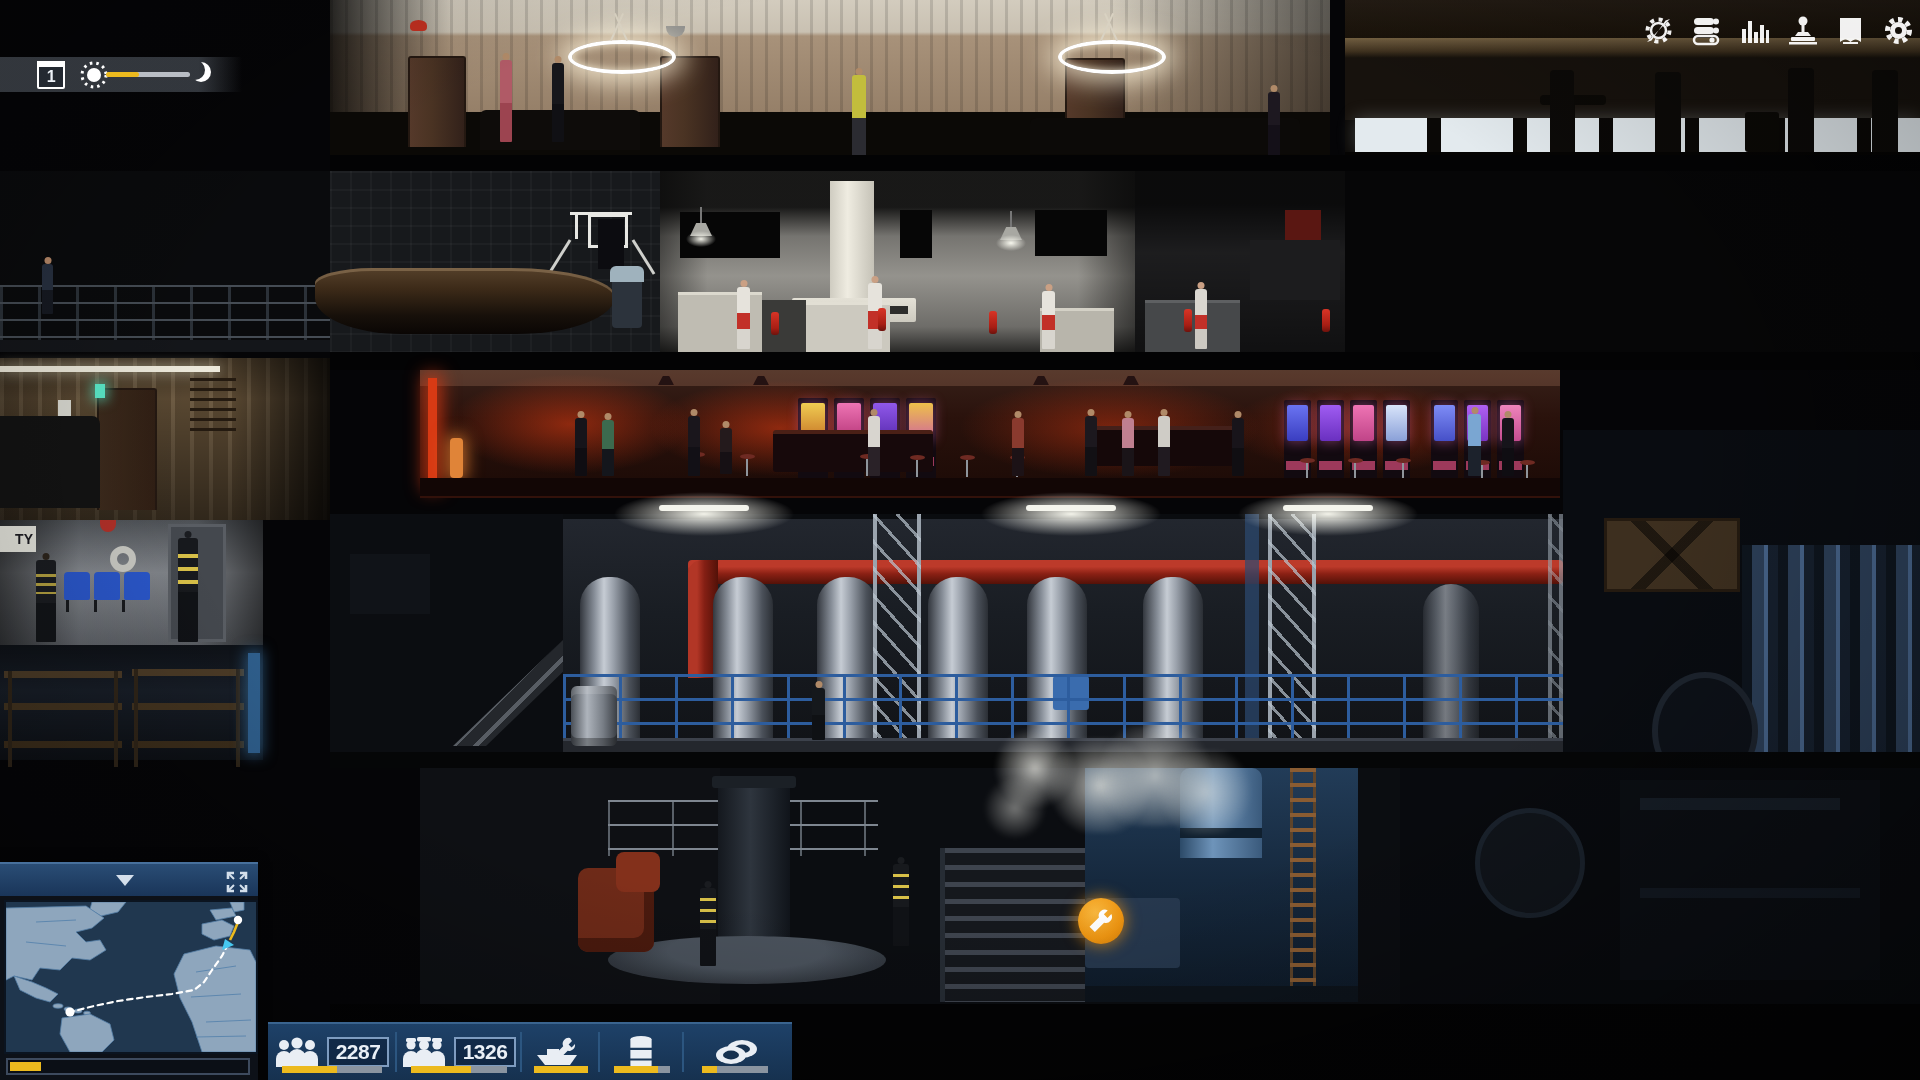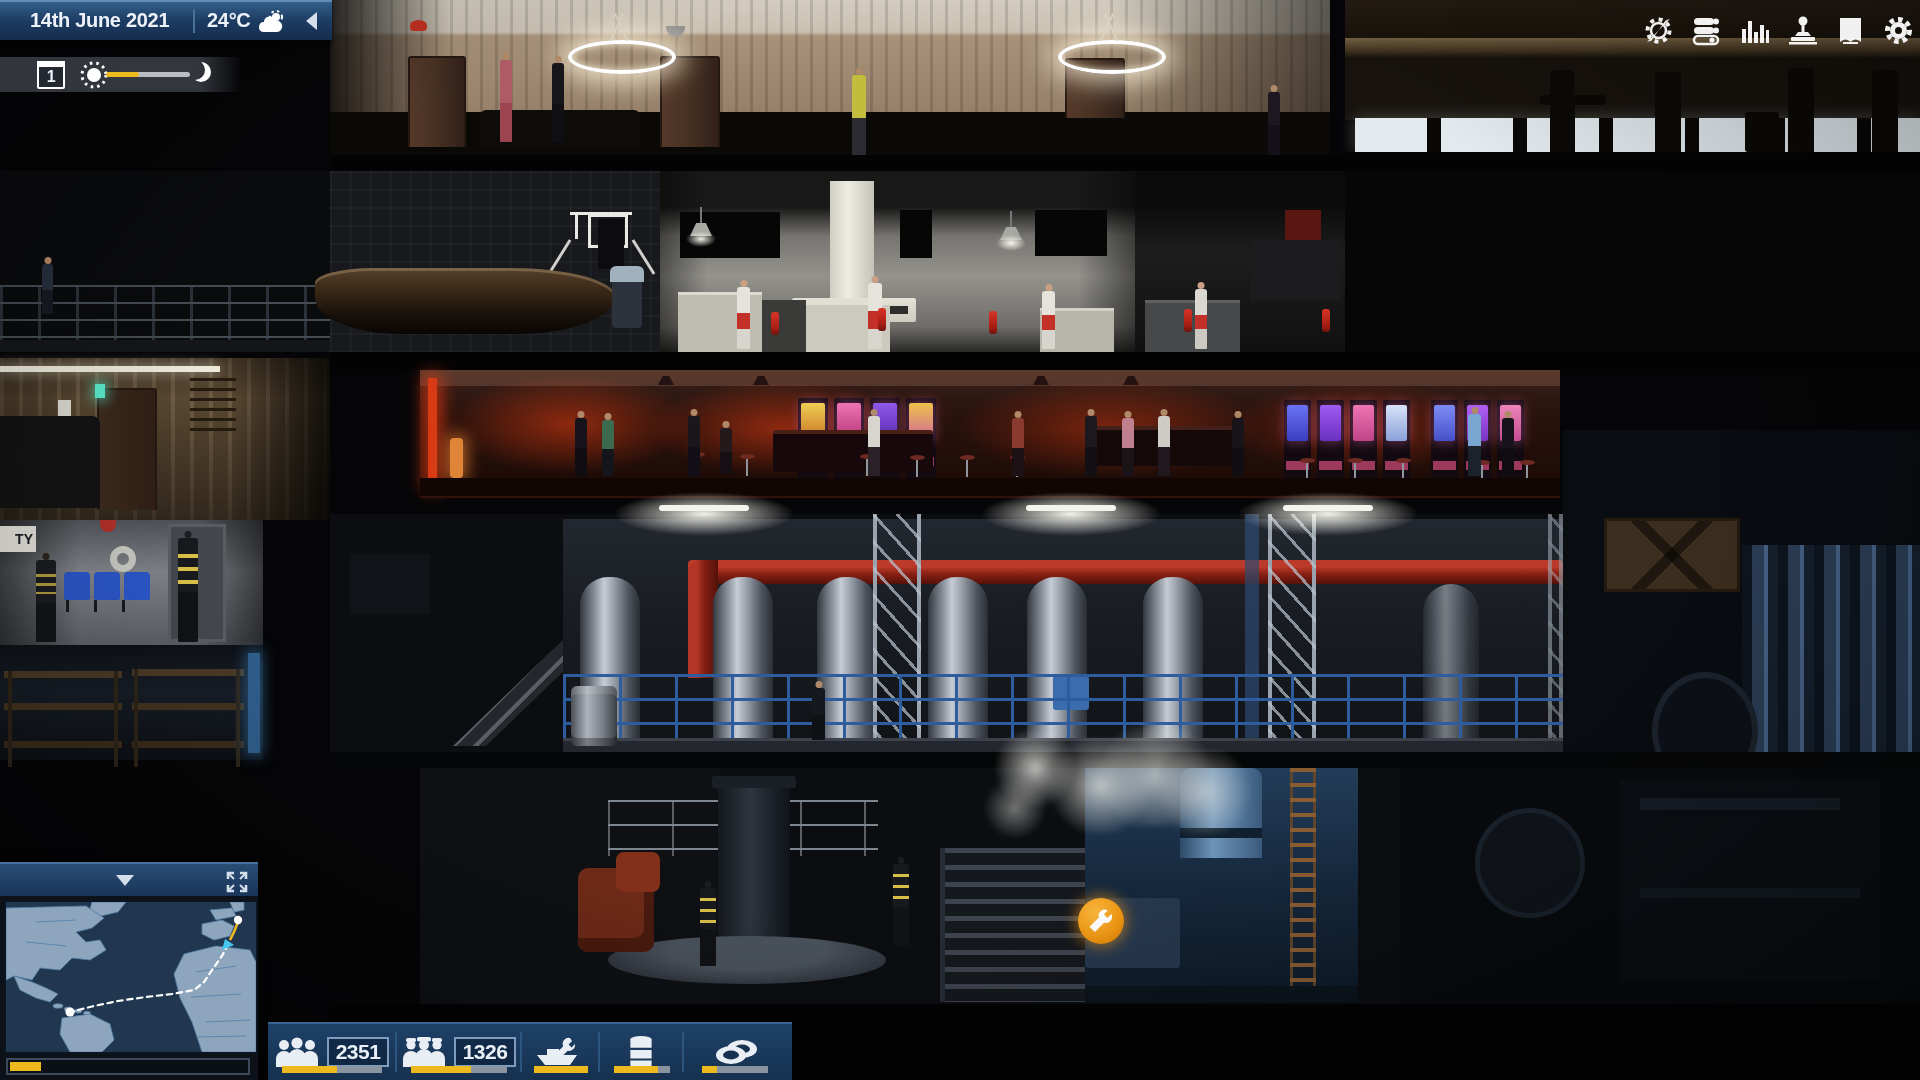--- a/index.html
+++ b/index.html
@@ -487,35 +487,20 @@
       <i class="a" style="left:0;top:48px;width:112px;height:7px;background:#42331f"></i>
       <i class="a" style="left:0;top:86px;width:112px;height:7px;background:#3a2c1a"></i>
       <i class="a" style="left:2px;top:14px;width:4px;height:98px;background:#2e2418"></i>
       <i class="a" style="left:104px;top:14px;width:4px;height:98px;background:#2e2418"></i>
     </span>
     <i class="a" style="left:248px;top:8px;width:12px;height:100px;background:#2e5d8a;box-shadow:0 0 14px 3px rgba(60,130,190,.5)"></i>
   </div>
 
   <div class="a" id="vignette"></div>
 
-  <div class="a" id="datebar">
-    <span class="a hudtxt" style="left:30px;top:7px;font-size:20px;font-weight:bold">14th June 2021</span>
-    <i class="a" style="left:193px;top:7px;width:2px;height:24px;background:#4a7195"></i>
-    <span class="a hudtxt" style="left:207px;top:7px;font-size:20px;font-weight:bold">24°C</span>
-    <svg class="a" style="left:255px;top:4px" width="34" height="30" viewBox="0 0 34 30">
-      <g fill="none" stroke="#fff" stroke-width="2">
-          <circle cx="21" cy="11" r="6" stroke-dasharray="2.5 3.2"></circle>
-        </g>
-      <circle cx="21" cy="11" r="4" fill="#fff"></circle>
-      <path d="M8 26a5 5 0 0 1 .8-9.9A6.3 6.3 0 0 1 21 14.6 4.6 4.6 0 0 1 22 26z" fill="#fff"></path>
-    </svg>
-    <span class="a" style="left:306px;top:10px;cursor:pointer">
-      <i class="tri-left" style="display:block"></i>
-    </span>
-  </div>
 
   <div class="a" id="speedstrip">
     <span class="cal" style="left:37px;top:4px;cursor:pointer">
       <b class="a hudtxt" style="left:0;top:5px;width:100%;text-align:center;font-size:16px">1</b>
     </span>
     <svg class="a" style="left:80px;top:4px" width="28" height="28" viewBox="0 0 28 28">
       <circle cx="14" cy="14" r="12" fill="none" stroke="#fff" stroke-width="3" stroke-dasharray="2.5 4"></circle>
       <circle cx="14" cy="14" r="7" fill="#fff"></circle>
     </svg>
     <span class="track" style="left:106px;top:15px;width:84px;cursor:pointer">
@@ -611,21 +596,21 @@
   <div class="a" id="statusbar">
     <div class="sgroup" style="width:127px;cursor:pointer">
       <svg width="46" height="30" viewBox="0 0 44 30" fill="#e9eef4">
         <circle cx="9" cy="8" r="5"></circle>
           <path d="M1 30v-8a8 8 0 0 1 16 0v8z"></path>
         <circle cx="35" cy="8" r="5"></circle>
           <path d="M27 30v-8a8 8 0 0 1 16 0v8z"></path>
         <circle cx="22" cy="6" r="5.6"></circle>
           <path d="M13 30v-9a9 9 0 0 1 18 0v9z"></path>
       </svg>
-      <span class="valbox">2351</span>
+      <span class="valbox">2287</span>
       <span class="mini" style="left:14px;width:100px">
           <i class="fillY" style="width: 55%;"></i>
         </span>
     </div>
     <i class="sep"></i>
     <div class="sgroup" style="width:123px;cursor:pointer">
       <svg width="46" height="30" viewBox="0 0 44 30" fill="#e9eef4">
         <rect x="4" y="1" width="10" height="4" rx="1.5"></rect>
           <circle cx="9" cy="8" r="4.6"></circle>
           <path d="M1 30v-8a8 8 0 0 1 16 0v8z"></path>

